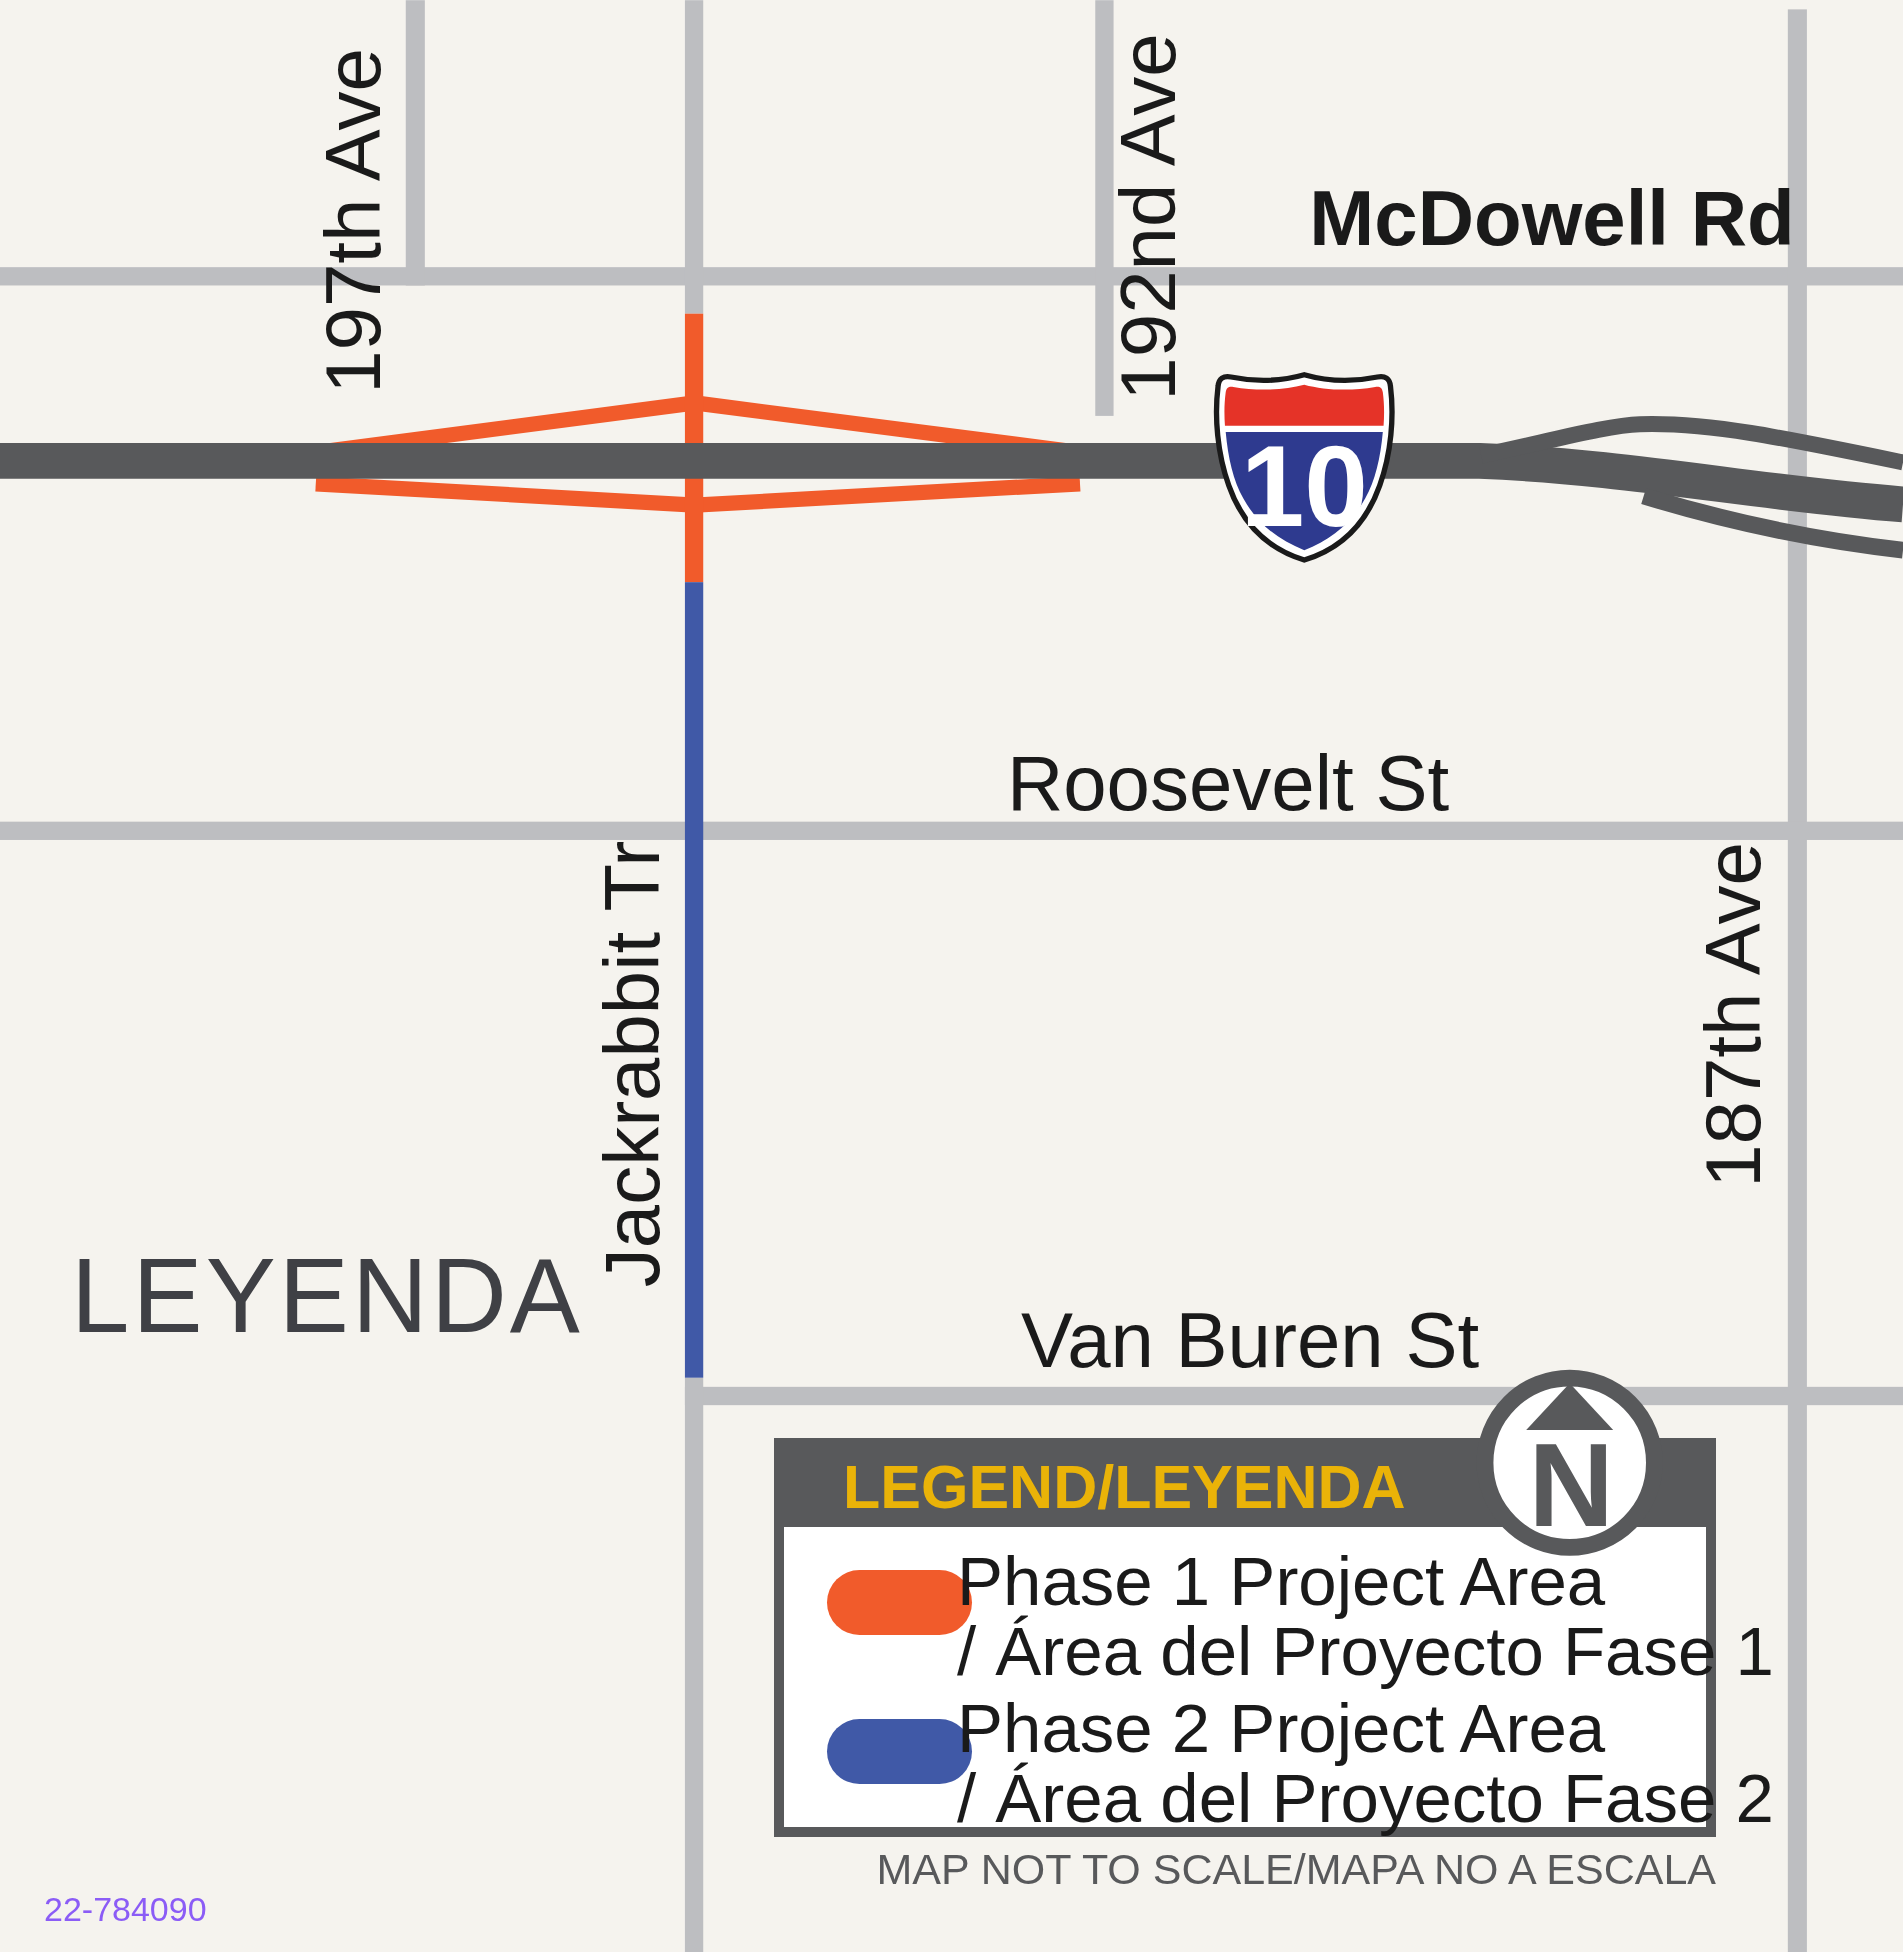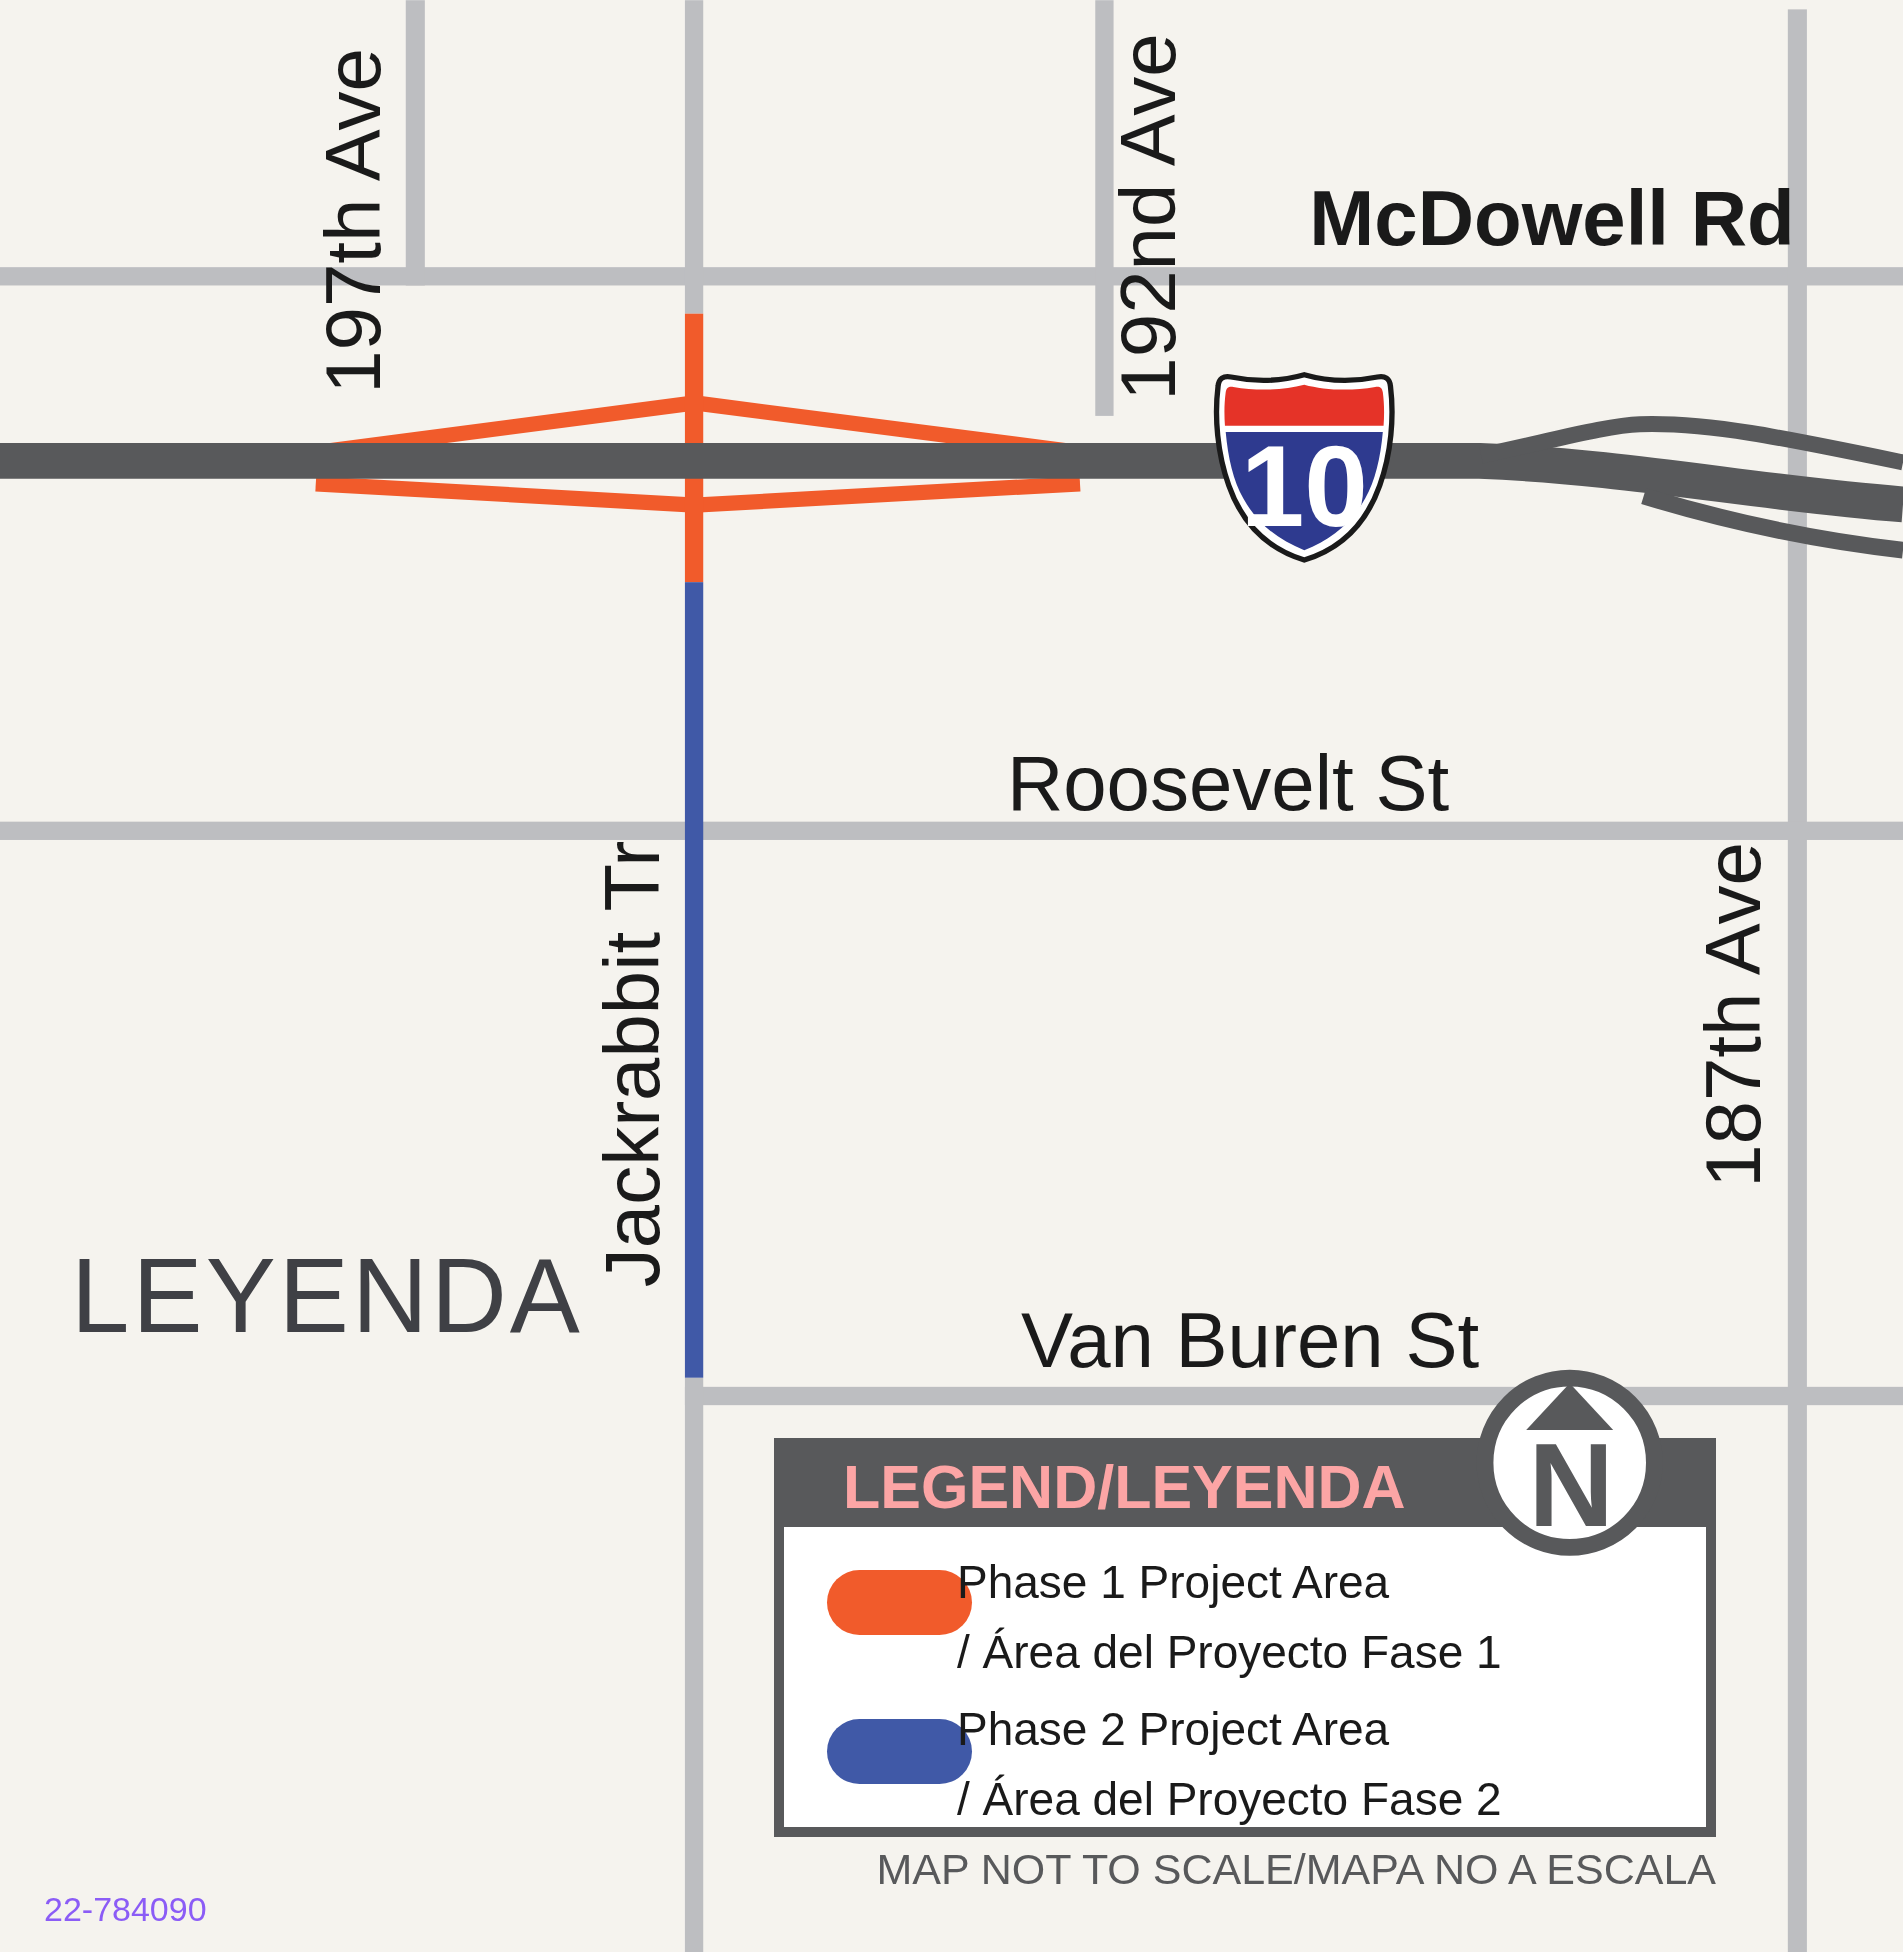--- a/index.html
+++ b/index.html
@@ -42,40 +42,40 @@
     width:942px;height:399px;
     background:#ffffff;
     border:10px solid #58595B;
     box-sizing:border-box;
   }
   .legend-header{
     position:absolute;
     left:0;top:0;
     width:922px;height:79px;
     background:#58595B;
-    color:#fca5a5;
+    color:#eab308;
     font-weight:bold;
     font-size:61px;
     line-height:79px;
     padding-left:59px;
     box-sizing:border-box;
     white-space:nowrap;
   }
   .legend-swatch{
     position:absolute;
     left:43px;
     width:145px;height:65px;
     border-radius:33px;
   }
   .swatch-phase1{top:122px;background:#F15B2B;}
   .swatch-phase2{top:271px;background:#4059A7;}
   .legend-text{
     position:absolute;
     left:173px;
-    font-size:46px;
+    font-size:69px;
     line-height:70px;
     color:#1A1A1A;
     white-space:nowrap;
   }
   .legend-text.item1{top:99px;}
   .legend-text.item2{top:246px;}
   .map-note{
     position:absolute;
     right:187px;
     top:1845px;

